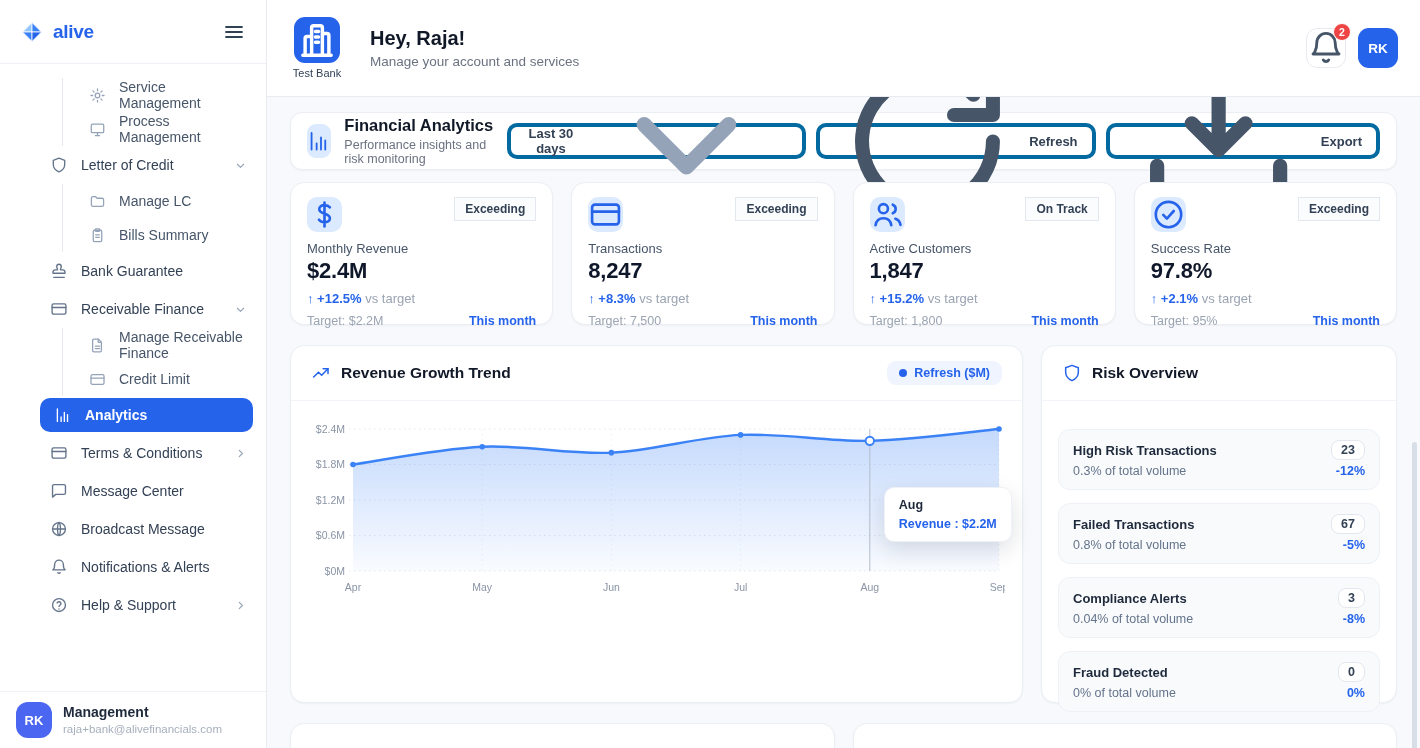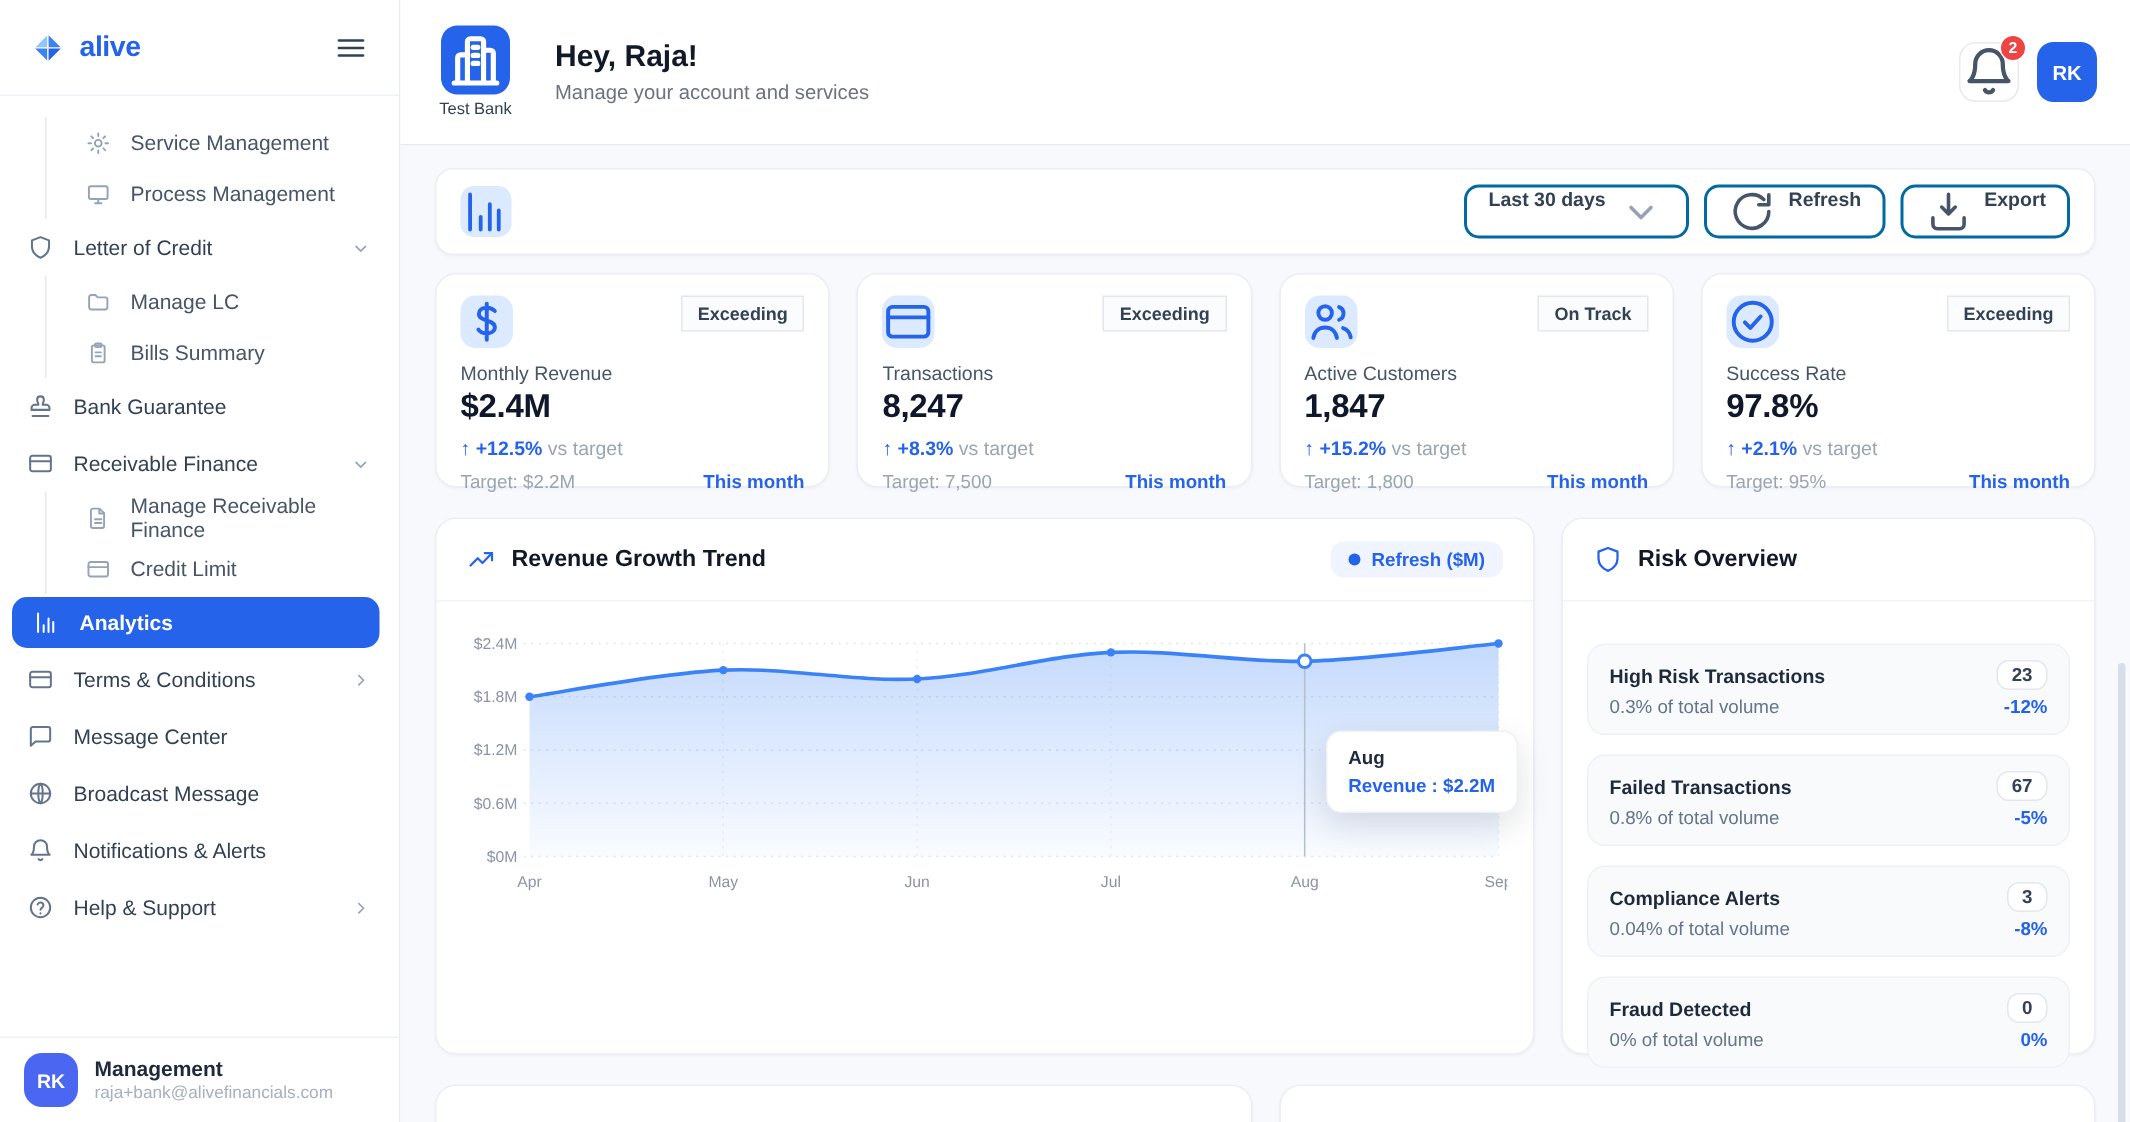--- a/index.html
+++ b/index.html
@@ -9,21 +9,21 @@
 
   
   .sidebar { width:267px; min-width:267px; background:#fff; border-right:1px solid #e8ecf1;
     display:flex; flex-direction:column; }
   .side-logo { height:64px; border-bottom:1px solid #eef1f5; display:flex; align-items:center;
     padding:0 20px; }
   .logo-mark { width:24px; height:24px; margin-right:9px; }
   .logo-word { font-size:19px; font-weight:800; color:#2563eb; letter-spacing:-.3px; }
   .menu-btn { margin-left:auto; width:24px; height:24px; color:#334155; cursor:pointer; }
   .menu-btn svg { width:22px; height:22px; }
-  .side-nav { flex:1; padding-top:14px; overflow:hidden; }
+  .side-nav { flex:1; padding-top:14px; overflow:hidden;margin-left:32px; }
   .side-item { display:flex; align-items:center; gap:13px; height:38px; padding:0 18px;
     font-size:14px; font-weight:500; color:#334155; cursor:pointer; }
   .side-item .s-icon { width:18px; height:18px; color:#64748b; flex:0 0 18px; }
   .side-item .s-icon svg { width:18px; height:18px; display:block; }
   .side-item.sub { height:34px; margin-left:30px; border-left:1px solid #e5e9ef;
     padding-left:26px; color:#475569; font-weight:400; }
   .side-item.sub .s-icon { width:17px; height:17px; flex-basis:17px; color:#94a3b8; }
   .side-item.sub .s-icon svg { width:17px; height:17px; }
   .side-item .chev { margin-left:auto; width:15px; height:15px; color:#94a3b8; }
   .side-item .chev svg { width:15px; height:15px; }
@@ -65,22 +65,22 @@
 
   
   .toolbar { height:58px; border-radius:12px; display:flex; align-items:center;
     padding:0 16px; margin-bottom:12px; }
   .tb-icon { width:34px; height:34px; border-radius:9px; background:#dbeafe; color:#2563eb;
     display:flex; align-items:center; justify-content:center; margin-right:13px; }
   .tb-icon svg { width:19px; height:19px; }
   .tb-title { font-size:16.5px; font-weight:800; color:#111827; line-height:1.2; }
   .tb-sub { font-size:12.5px; color:#6b7280; margin-top:2px; }
   .tb-actions { margin-left:auto; display:flex; gap:10px; }
-  .btn { height:36px; display:flex; gap:8px; padding:0 14px; background:#fff;
-    border:2px solid #0369a1; border-radius:10px; font-size:13px; font-weight:600; color:#334155; cursor:pointer; }
+  .btn { height:36px; display:flex; align-items:center; gap:8px; padding:0 14px; background:#fff;
+    border:4px solid #0369a1; border-radius:10px; font-size:13px; font-weight:600; color:#334155; cursor:pointer; }
   .btn svg { width:15px; height:15px; color:#475569; }
   .btn .chev-s svg { width:13px; height:13px; color:#94a3b8; }
 
   
   .kpi-row { display:grid; grid-template-columns:repeat(4,1fr); gap:18px; margin-bottom:20px; }
   .kpi-card { height:143px; padding:14px 16px 12px; }
   .kpi-top { display:flex; align-items:flex-start; justify-content:space-between; }
   .kpi-icon { width:35px; height:35px; border-radius:10px; background:#dbeafe; color:#2563eb;
     display:flex; align-items:center; justify-content:center; }
   .kpi-icon svg { width:18px; height:18px; }
@@ -344,20 +344,24 @@
     </header>
 
     <div class="content">
 
       <div class="card toolbar">
         <span class="tb-icon">
             <svg viewBox="0 0 24 24" fill="none" stroke="currentColor" stroke-width="1.8" stroke-linecap="round" stroke-linejoin="round" style="width:100%;height:100%;display:block">
               <path d="M4.5 4v16.5M9.5 20.5v-6M13.8 20.5V8.5M18 20.5v-9"></path>
             </svg>
           </span>
+        <span>
+          <div class="tb-title">Financial Analytics</div>
+          <div class="tb-sub">Performance insights and risk monitoring</div>
+        </span>
         <span class="tb-actions">
           <button class="btn">
             <span>Last 30 days</span>
             <span class="chev-s" style="display:flex">
                 <svg viewBox="0 0 24 24" fill="none" stroke="currentColor" stroke-width="1.8" stroke-linecap="round" stroke-linejoin="round" style="width:100%;height:100%;display:block">
                   <path d="M7 10l5 5 5-5"></path>
                 </svg>
               </span>
           </button>
           <button class="btn">

